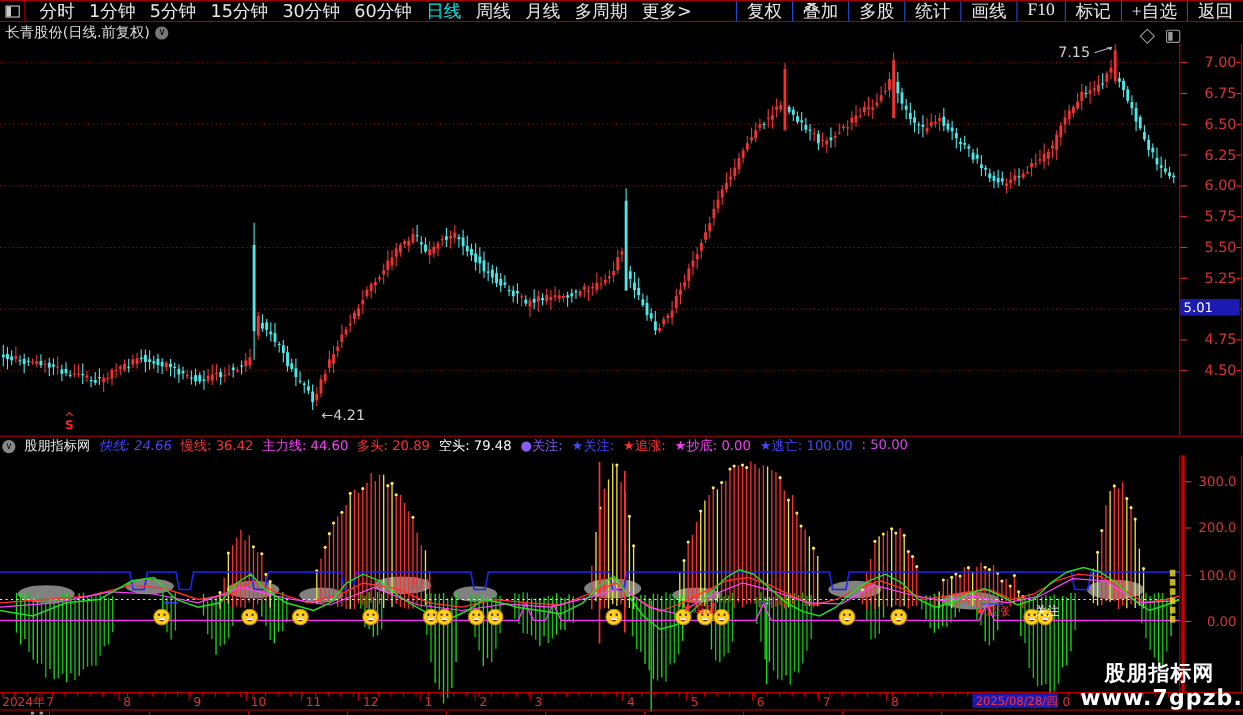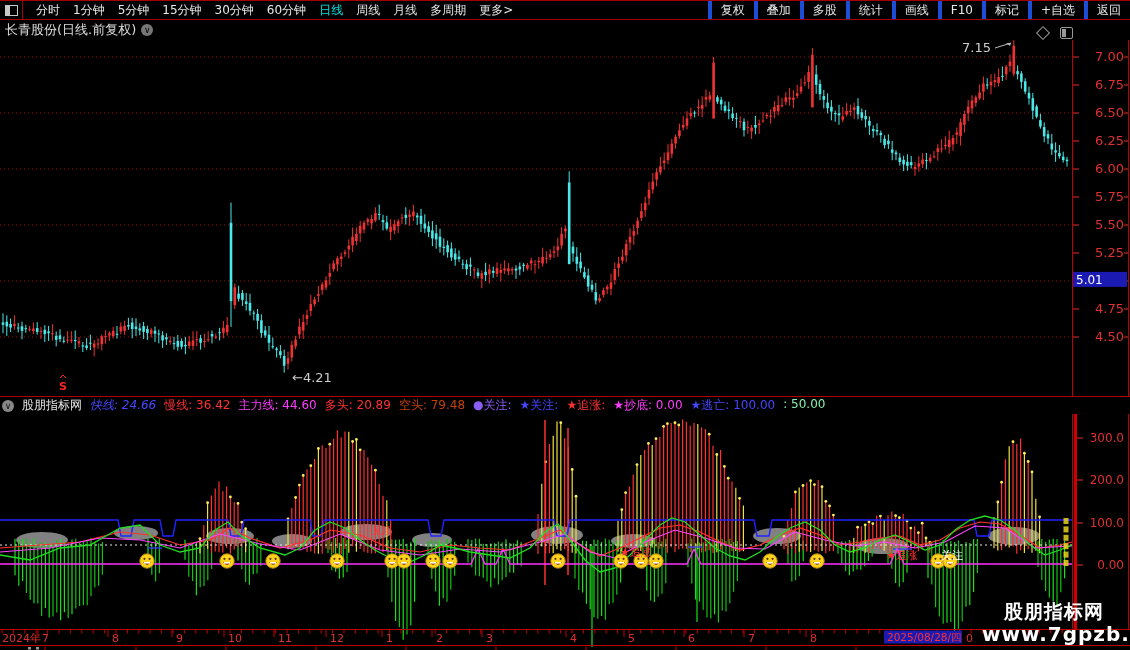--- a/index.html
+++ b/index.html
@@ -2,29 +2,29 @@
 <html><head>
 <meta charset="utf-8">
 <style>
   html,body{margin:0;padding:0;background:#000;}
   #app{position:relative;width:1130px;height:650px;background:#000;overflow:hidden;
        font-family:"DejaVu Sans","Liberation Sans",sans-serif;}
   svg{position:absolute;left:0;overflow:visible;}
   
   .toolbar{position:absolute;top:0;left:0;width:1130px;height:20px;box-sizing:border-box;
     border-top:1px solid #a00000;border-bottom:1px solid #a00000;display:flex;align-items:center;
-    font-size:12px;color:#e8e8e8;background:#000;}
+    font-size:16px;color:#e8e8e8;background:#000;}
   .tb-iconcell{width:22px;height:18px;border-right:1px solid #a00000;display:flex;align-items:center;justify-content:center;flex:0 0 auto;}
   .tb-icon{width:11px;height:9px;border:1px solid #c8c8c8;position:relative;}
   .tb-icon::after{content:"";position:absolute;left:0;top:0;width:4px;height:9px;background:#c8c8c8;}
   .tb-left{display:flex;align-items:center;}
   .tb-left .tbi{margin-left:13px;cursor:default;white-space:nowrap;}
   .tb-left .tbi.active{color:#00e5e5;}
   .tb-right{margin-left:auto;display:flex;align-items:stretch;height:18px;}
-  .tb-right .tbi{padding:0 9px;border-left:4px solid #1d4ed8;display:flex;align-items:center;white-space:nowrap;}
+  .tb-right .tbi{padding:0 9px;border-left:1px solid #1d4ed8;display:flex;align-items:center;white-space:nowrap;font-family:Liberation Serif, serif;}
   
   .titlebar{position:absolute;top:20px;left:0;width:1050px;height:20px;color:#ddd;font-size:13px;
     display:flex;align-items:center;background:#000;}
   .titlebar .ttl{margin-left:5px;}
   .chev-circle{display:inline-block;width:12px;height:12px;border-radius:50%;background:#777;color:#000;
     font-size:9px;line-height:12px;text-align:center;margin-left:5px;}
   .corner-icons{position:absolute;top:26px;left:1034px;width:60px;height:14px;}
   .diamond{position:absolute;left:4px;top:2px;width:8px;height:8px;border:1px solid #999;transform:rotate(45deg);}
   .winbox{position:absolute;left:26px;top:1px;width:11px;height:10px;border:1px solid #999;border-radius:2px;}
   .winbox::after{content:"";position:absolute;left:1px;top:1px;width:4px;height:8px;background:#999;}
@@ -702,27 +702,27 @@
     </svg>
 
   <div class="ind-header">
     <span class="ih-icon">∨</span>
     <span id="ih-items" style="display:flex">
         <span class="ih" style="color: rgb(232, 232, 232);">股朋指标网</span>
         <span class="ih" style="color: rgb(70, 70, 255); font-style: italic;">快线: 24.66</span>
         <span class="ih" style="color: rgb(255, 50, 50); text-align: center;">慢线: 36.42</span>
         <span class="ih" style="color: rgb(255, 60, 255);">主力线: 44.60</span>
         <span class="ih" style="color: rgb(255, 50, 50);">多头: 20.89</span>
-        <span class="ih" style="color: #c2410c;">空头: 79.48</span>
+        <span class="ih" style="color: #ffffff;">空头: 79.48</span>
         <span class="ih" style="color: #8b5cf6;">●关注:</span>
         <span class="ih" style="color: rgb(70, 70, 255);">★关注:</span>
         <span class="ih" style="color: rgb(255, 50, 50);">★追涨:</span>
         <span class="ih" style="color: rgb(255, 60, 255);">★抄底: 0.00</span>
         <span class="ih" style="color: rgb(70, 70, 255);">★逃亡: 100.00</span>
-        <span class="ih" style="color: #86efac;">: 50.00</span>
+        <span class="ih" style="color: #d946ef;">: 50.00</span>
       </span>
   </div>
 
   <svg id="ind-svg" style="top:414px" width="1130" height="215" viewBox="0 0 1130 215">
       <ellipse cx="42" cy="126" rx="26" ry="8" fill="#8f8f8f" opacity="0.9"></ellipse>
       <ellipse cx="136" cy="119" rx="22" ry="7" fill="#8f8f8f" opacity="0.9"></ellipse>
       <ellipse cx="230" cy="122" rx="24" ry="8" fill="#8f8f8f" opacity="0.9"></ellipse>
       <ellipse cx="292" cy="127" rx="20" ry="7" fill="#8f8f8f" opacity="0.9"></ellipse>
       <ellipse cx="366" cy="118" rx="26" ry="8" fill="#8f8f8f" opacity="0.9"></ellipse>
       <ellipse cx="432" cy="126" rx="20" ry="7" fill="#8f8f8f" opacity="0.9"></ellipse>

